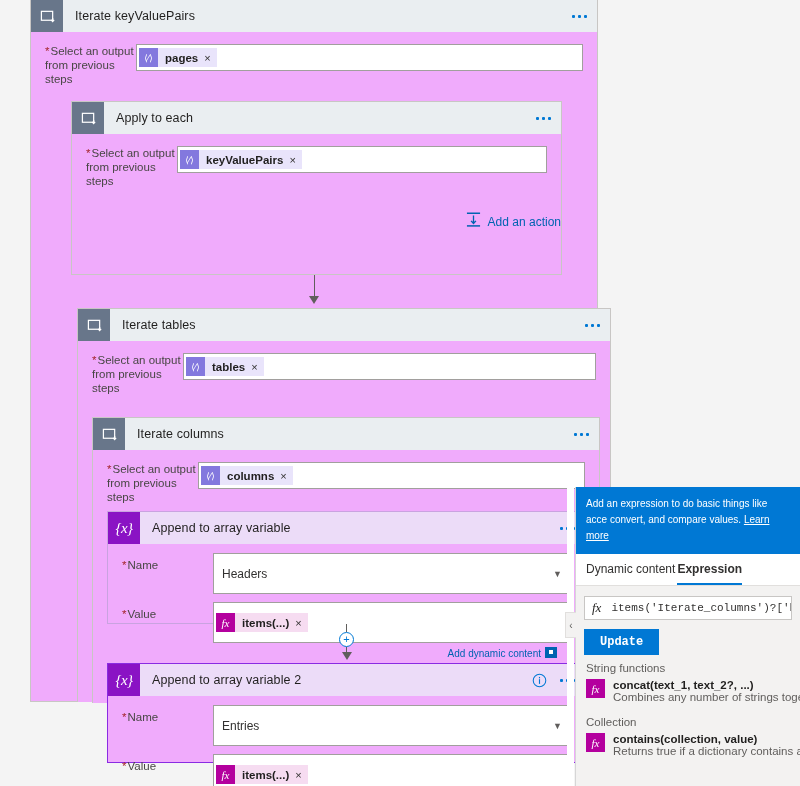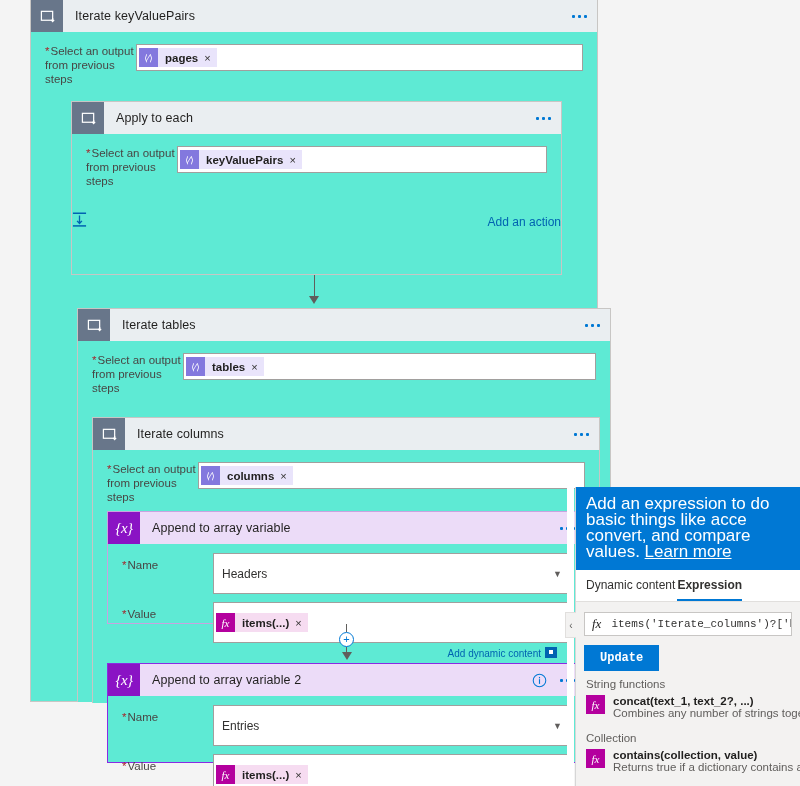--- a/index.html
+++ b/index.html
@@ -6,21 +6,21 @@
   html, body { margin:0; padding:0; }
   body {
     width:800px; height:786px;
     background:#f4f4f4;
     font-family:"Liberation Sans", sans-serif;
     font-size:12px; color:#323130;
     overflow:hidden; position:relative;
   }
 
   
-  .card { background:#5eead4; border:1px solid #c8c6c4; position:relative; }
+  .card { background:#f0abfc; border:1px solid #c8c6c4; position:relative; }
   .card-head {
     display:flex; align-items:stretch;
     background:#eaeef1; height:32px;
     position:relative;
   }
   .card-head.loop .icon-box { background:#68768a; }
   .icon-box {
     width:32px; min-width:32px; display:flex;
     align-items:center; justify-content:center;
   }
@@ -77,21 +77,21 @@
     font-size:10px; color:#0063b1;
   }
   .adc .tag {
     display:inline-block; width:12px; height:11px; background:#0063b1;
     margin-left:4px; position:relative; vertical-align:-1px;
   }
   .adc .tag::after{ content:""; position:absolute; left:4px; top:3px; width:4px;height:4px;background:#fff;}
 
   
   .addaction {
-    display:flex; align-items:center; justify-content:space-between; gap:7px;
+    display:flex; align-items:center; justify-content:flex-end; gap:7px;
     color:#0063b1; font-size:12px; padding:24px 0 22px 0;
   }
 
   
   .conn { display:flex; flex-direction:column; align-items:center; }
   .conn .line { width:1px; background:#605e5c; }
   .arrowhead {
     width:0;height:0;border-left:5px solid transparent;border-right:5px solid transparent;
     border-top:8px solid #605e5c;
   }
@@ -100,21 +100,21 @@
     display:flex;align-items:center;justify-content:center;color:#0078d4;
     font-size:11px;line-height:1;background:#fff;
   }
 
   
   #exp-panel {
     position:absolute; left:575px; top:487px; width:225px; bottom:0;
     background:#fff; border-left:1px solid #d6d6d6;
     display:flex; flex-direction:column; overflow:hidden;
   }
-  .exp-banner { background:#0078d4; color:#fff; padding:9px 10px 10px 10px; font-size:17px; line-height:16px; }
+  .exp-banner { background:#0078d4; color:#fff; padding:9px 10px 10px 10px; font-size:10px; line-height:16px; }
   .exp-banner a { color:#fff; text-decoration:underline; }
   .exp-tabs { display:flex; gap:2px; padding:8px 10px 0 10px; border-bottom:1px solid #e1dfdd; }
   .exp-tab { padding-bottom:7px; font-size:12px; color:#323130; }
   .exp-tab.active { font-weight:bold; border-bottom:2px solid #0078d4; }
   .exp-body { background:#f3f2f1; flex:1; overflow:hidden; }
   .exp-input {
     margin:10px 8px 0 8px; background:#fff; border:1px solid #c8c6c4; height:24px;
     display:flex; align-items:center; gap:10px; padding:0 7px; overflow:hidden;
   }
   .exp-input .fxg { font-family:"Liberation Serif", serif; font-style:italic; font-size:13px; color:#201f1e; }

